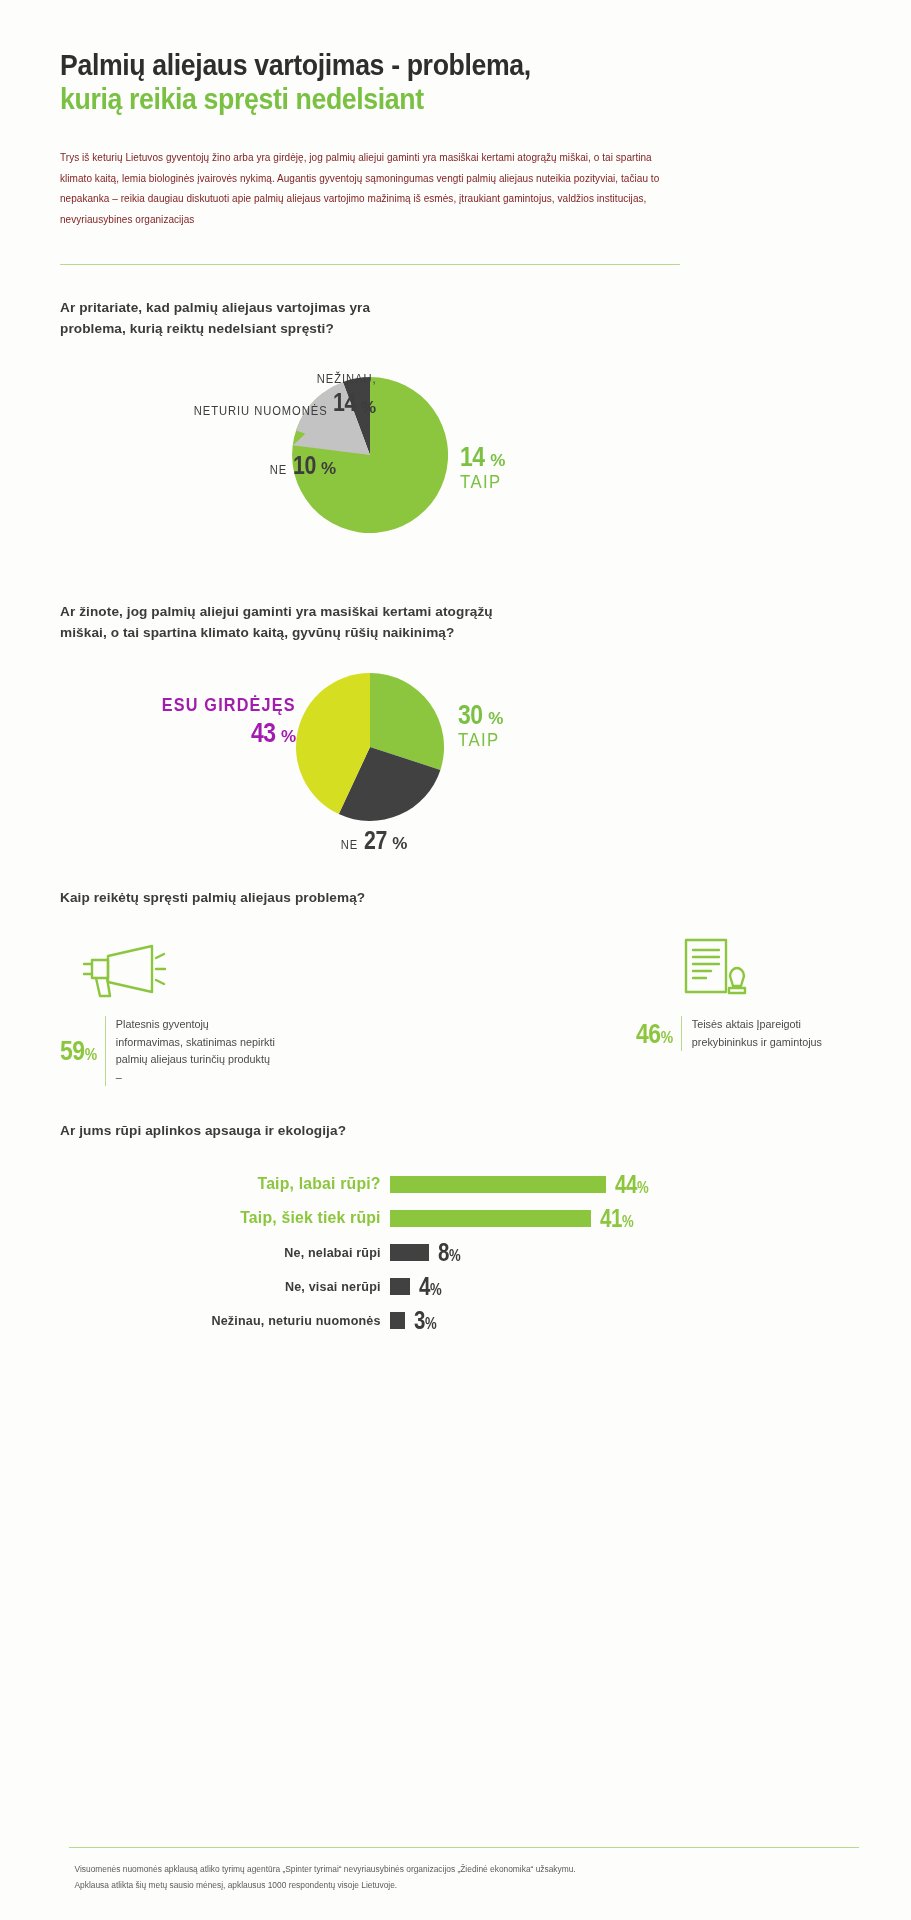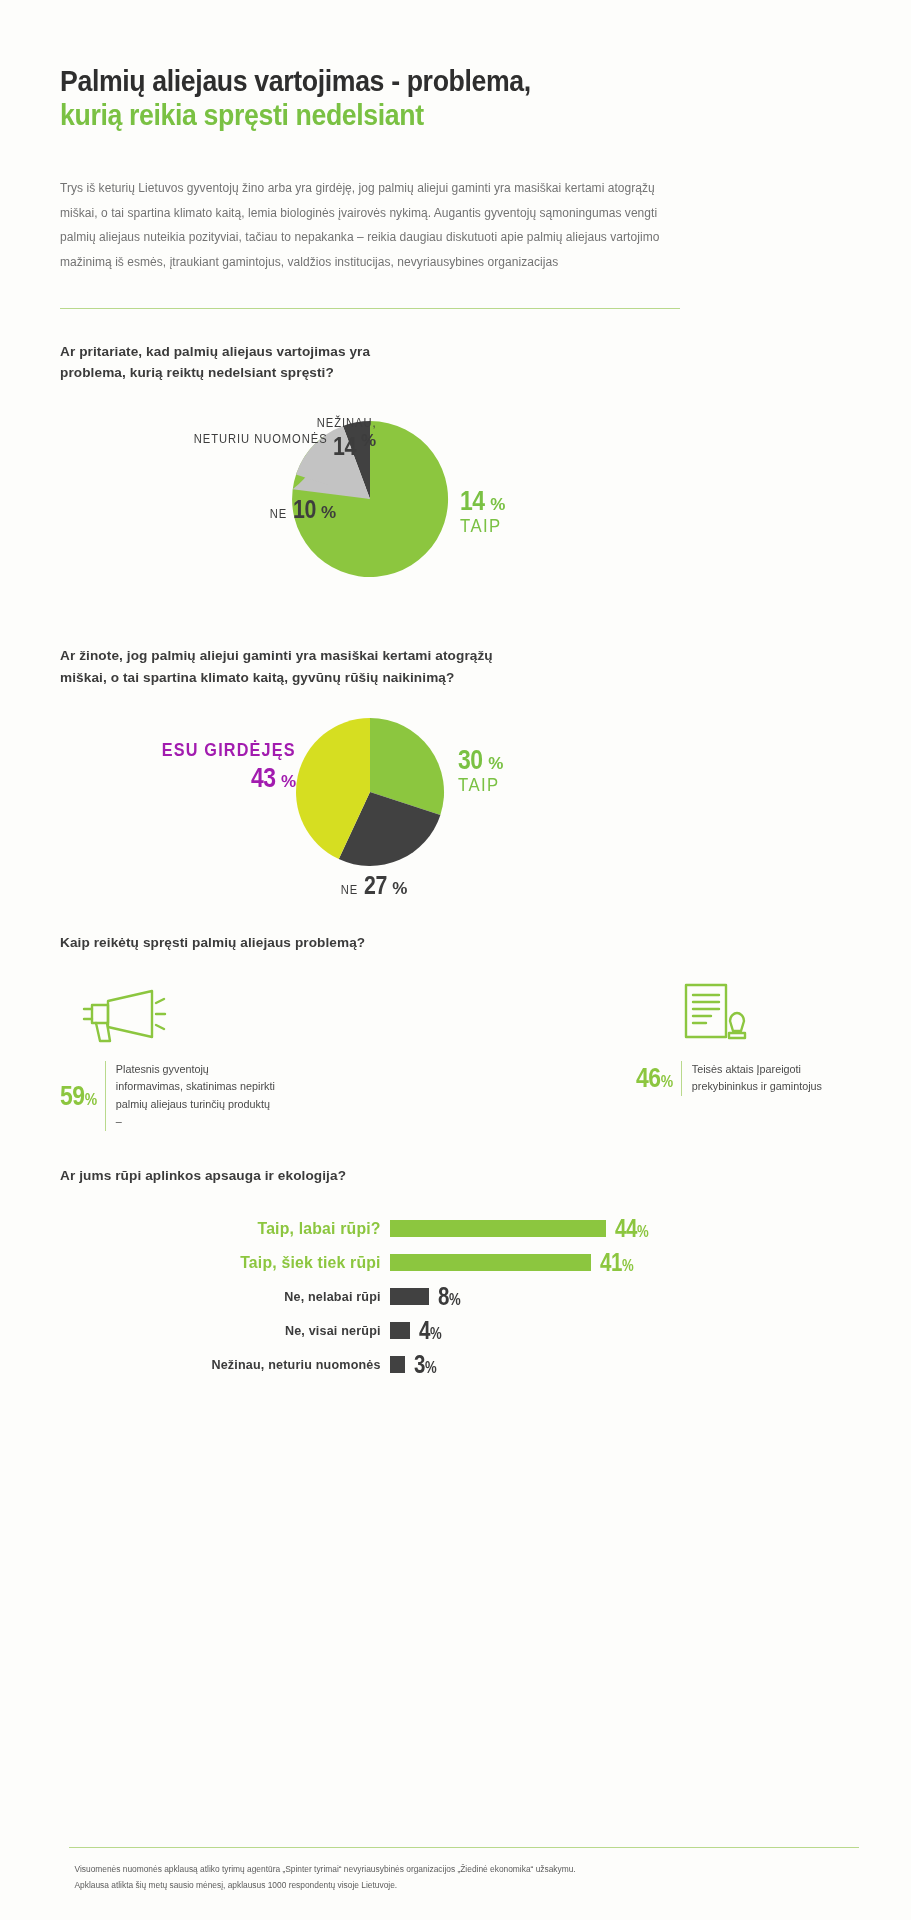--- a/index.html
+++ b/index.html
@@ -5,40 +5,40 @@
   * { box-sizing: border-box; margin: 0; padding: 0; }
   html, body {
     width: 911px; height: 1920px;
     background: #fdfdfb;
     font-family: "Liberation Sans", sans-serif;
     overflow: hidden;
   }
   .page { position: relative; width: 911px; height: 1920px; padding: 0 60px; }
 
   
-  .title-block { padding-top: 64px; }
+  .title-block { padding-top: 48px; }
   .title-line {
     font-family: "Liberation Sans Narrow", "Liberation Sans", sans-serif;
     font-weight: bold;
     font-size: 29px;
     line-height: 1.18;
     letter-spacing: -0.4px;
     transform: scaleX(0.92);
     transform-origin: left center;
     white-space: nowrap;
   }
   .title-line.dark { color: #2e2e2e; }
   .title-line.green { color: #7ac143; }
 
   
   .intro {
-    margin-top: 44px;
-    font-size: 12px;
+    margin-top: 32px;
+    font-size: 10px;
     line-height: 2.04;
-    color: #737373;
+    color: #7f1d1d;
     max-width: 620px;
     letter-spacing: 0.05px;
   }
 
   .rule {
     margin: 34px 0 0 0;
     height: 1px;
     background: #b9d98c;
     width: 620px;
   }
@@ -154,21 +154,21 @@
           <path d="M 0 0 L -46.6 -62.5 A 78 78 0 0 1 -77.4 -9.8 Z" fill="#c3c3c3" transform="rotate(0)"></path>
         </g>
         <g transform="translate(370,92)">
           <path d="M 0 0 L -27.1 -73.1 A 78 78 0 0 1 0 -78 Z" fill="#414141"></path>
           <path d="M 0 0 L -74.0 -24.5 A 78 78 0 0 1 -27.1 -73.1 Z" fill="#c3c3c3"></path>
         </g>
       </svg>
 
       <div class="lbl" style="right:475px; top:-6px; text-align:right;">
         <div class="gray-txt cap">NEŽINAU,</div>
-        <div style="display:flex; align-items:flex-start; justify-content:flex-end;">
+        <div style="display:flex; align-items:flex-end; justify-content:flex-end;">
           <span class="gray-txt cap">NETURIU NUOMONĖS</span>
           <span class="gray-txt num" style="margin-left:5px;">14</span>
             <span class="gray-txt pct">%</span>
         </div>
       </div>
 
       <div class="lbl" style="right:515px; top:75px; display:flex; align-items:baseline;">
         <span class="gray-txt cap">NE</span>
         <span class="gray-txt num" style="margin-left:6px;">10</span>
           <span class="gray-txt pct">%</span>

